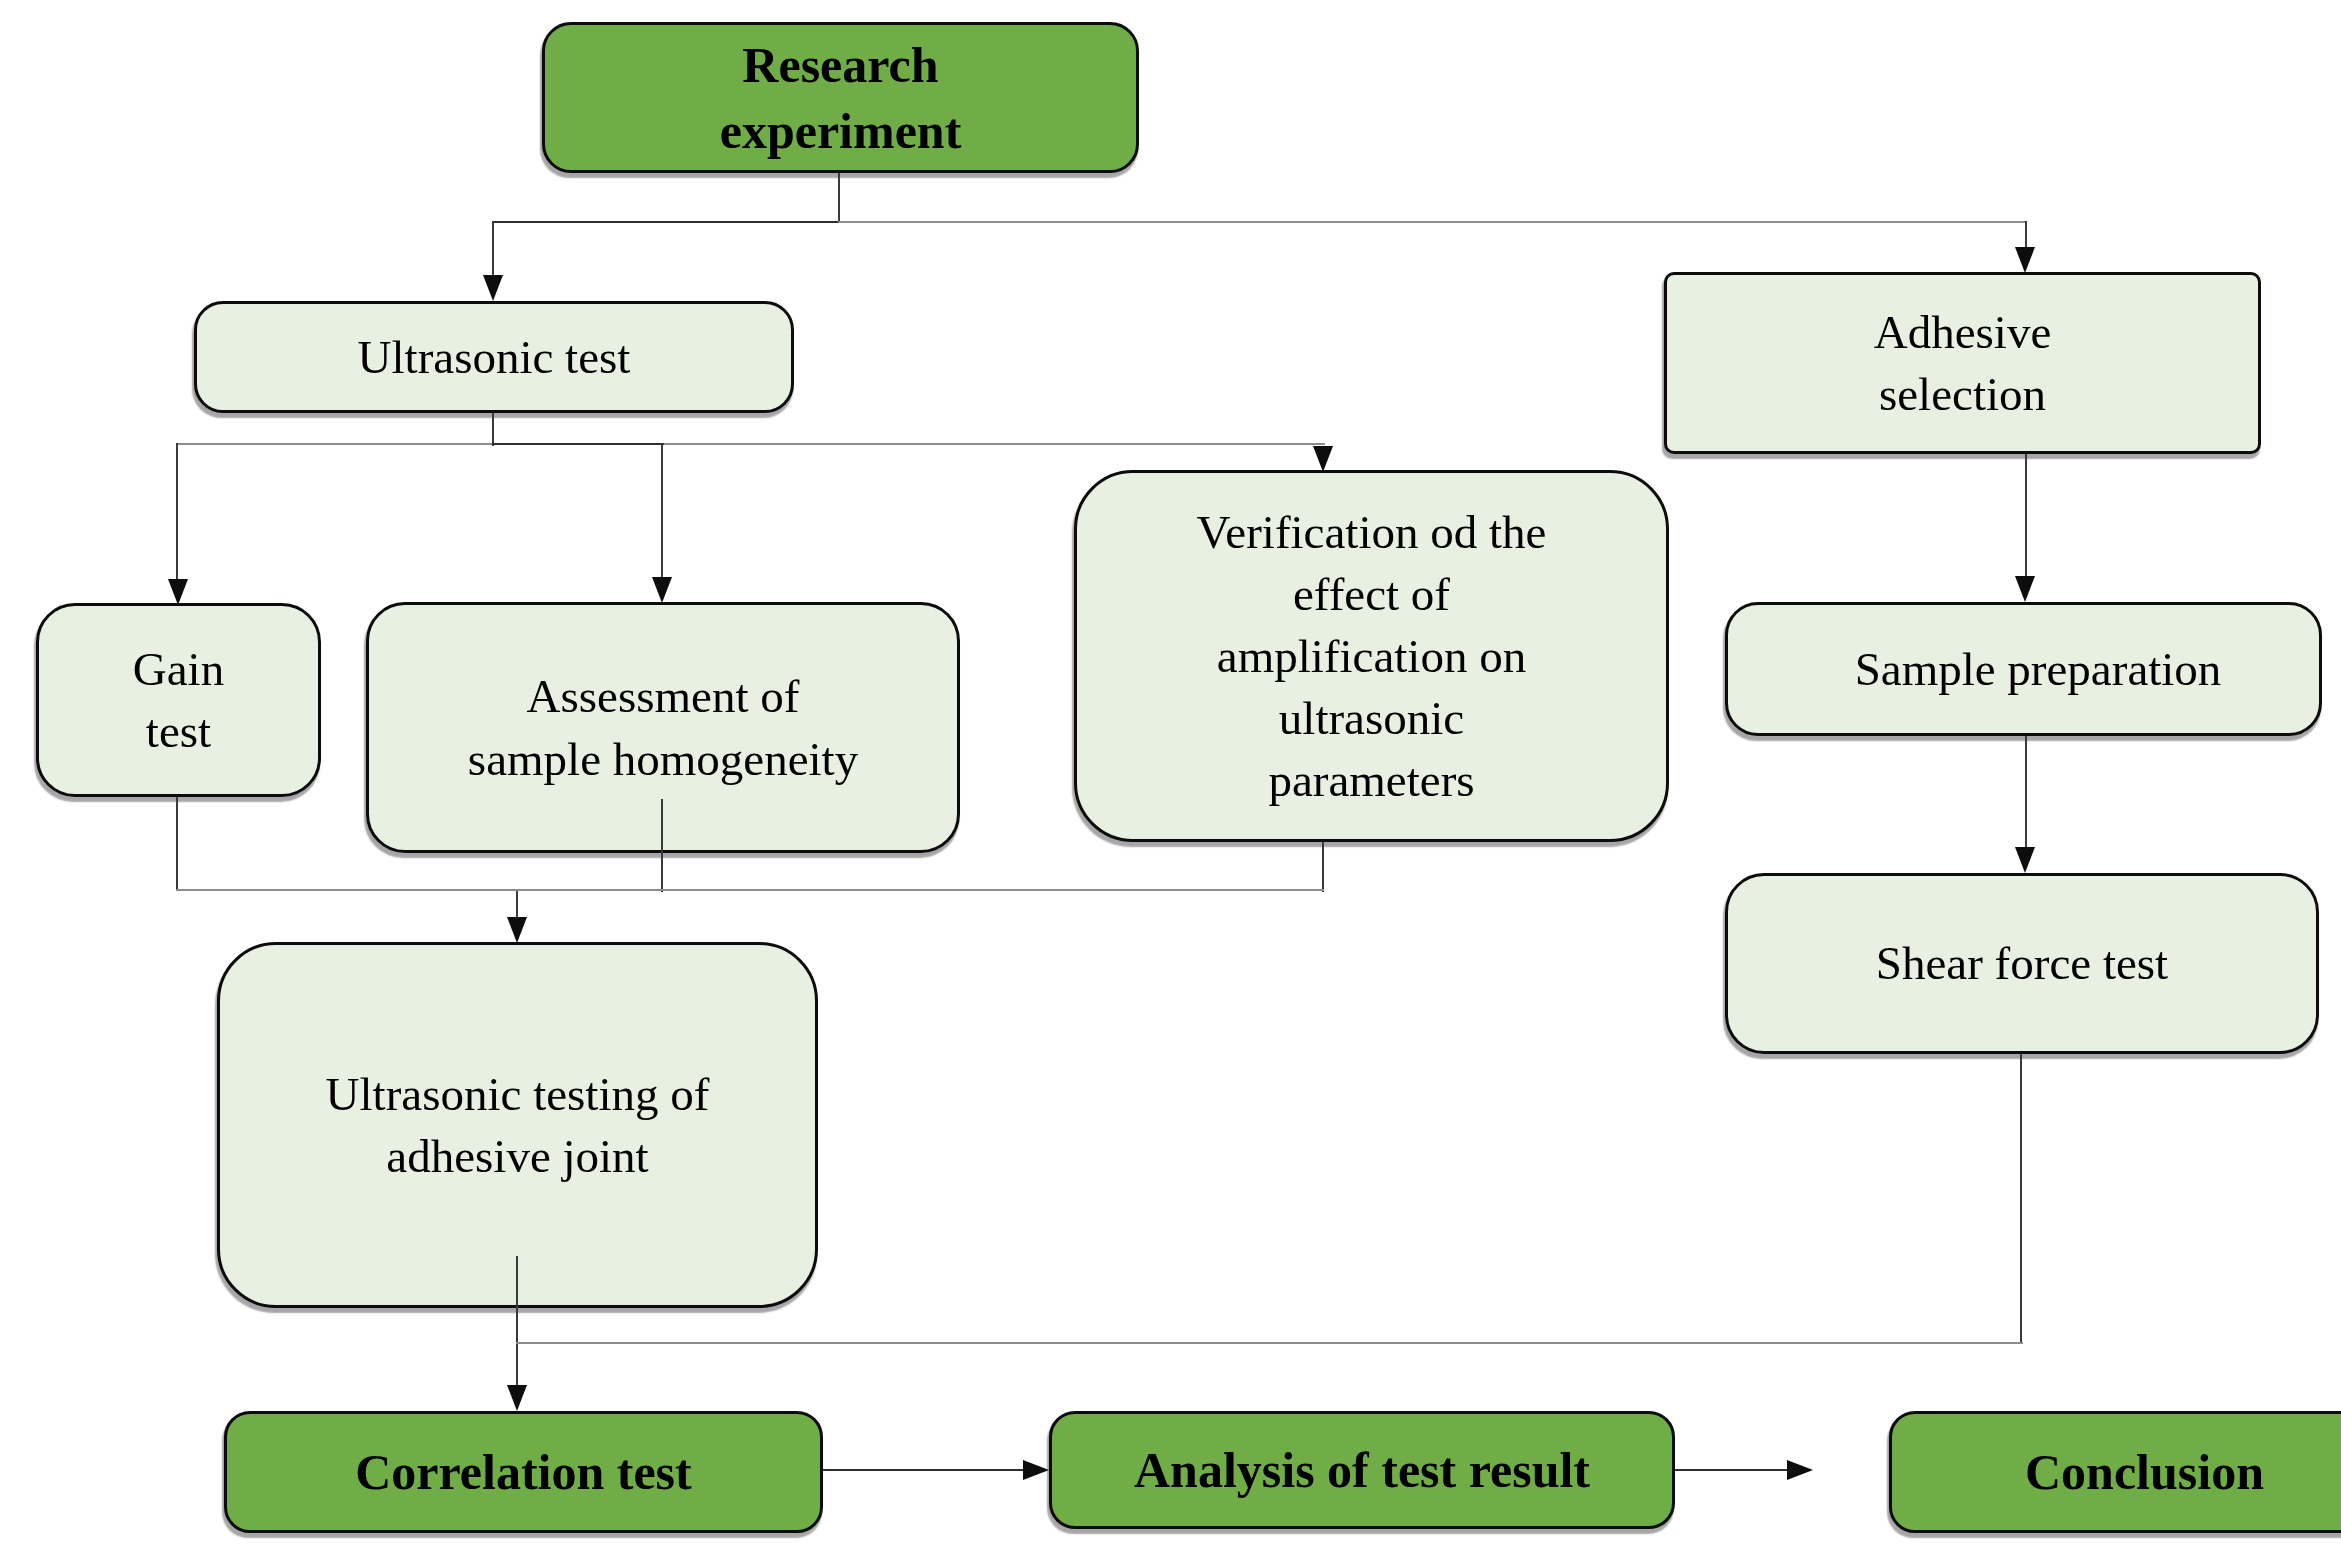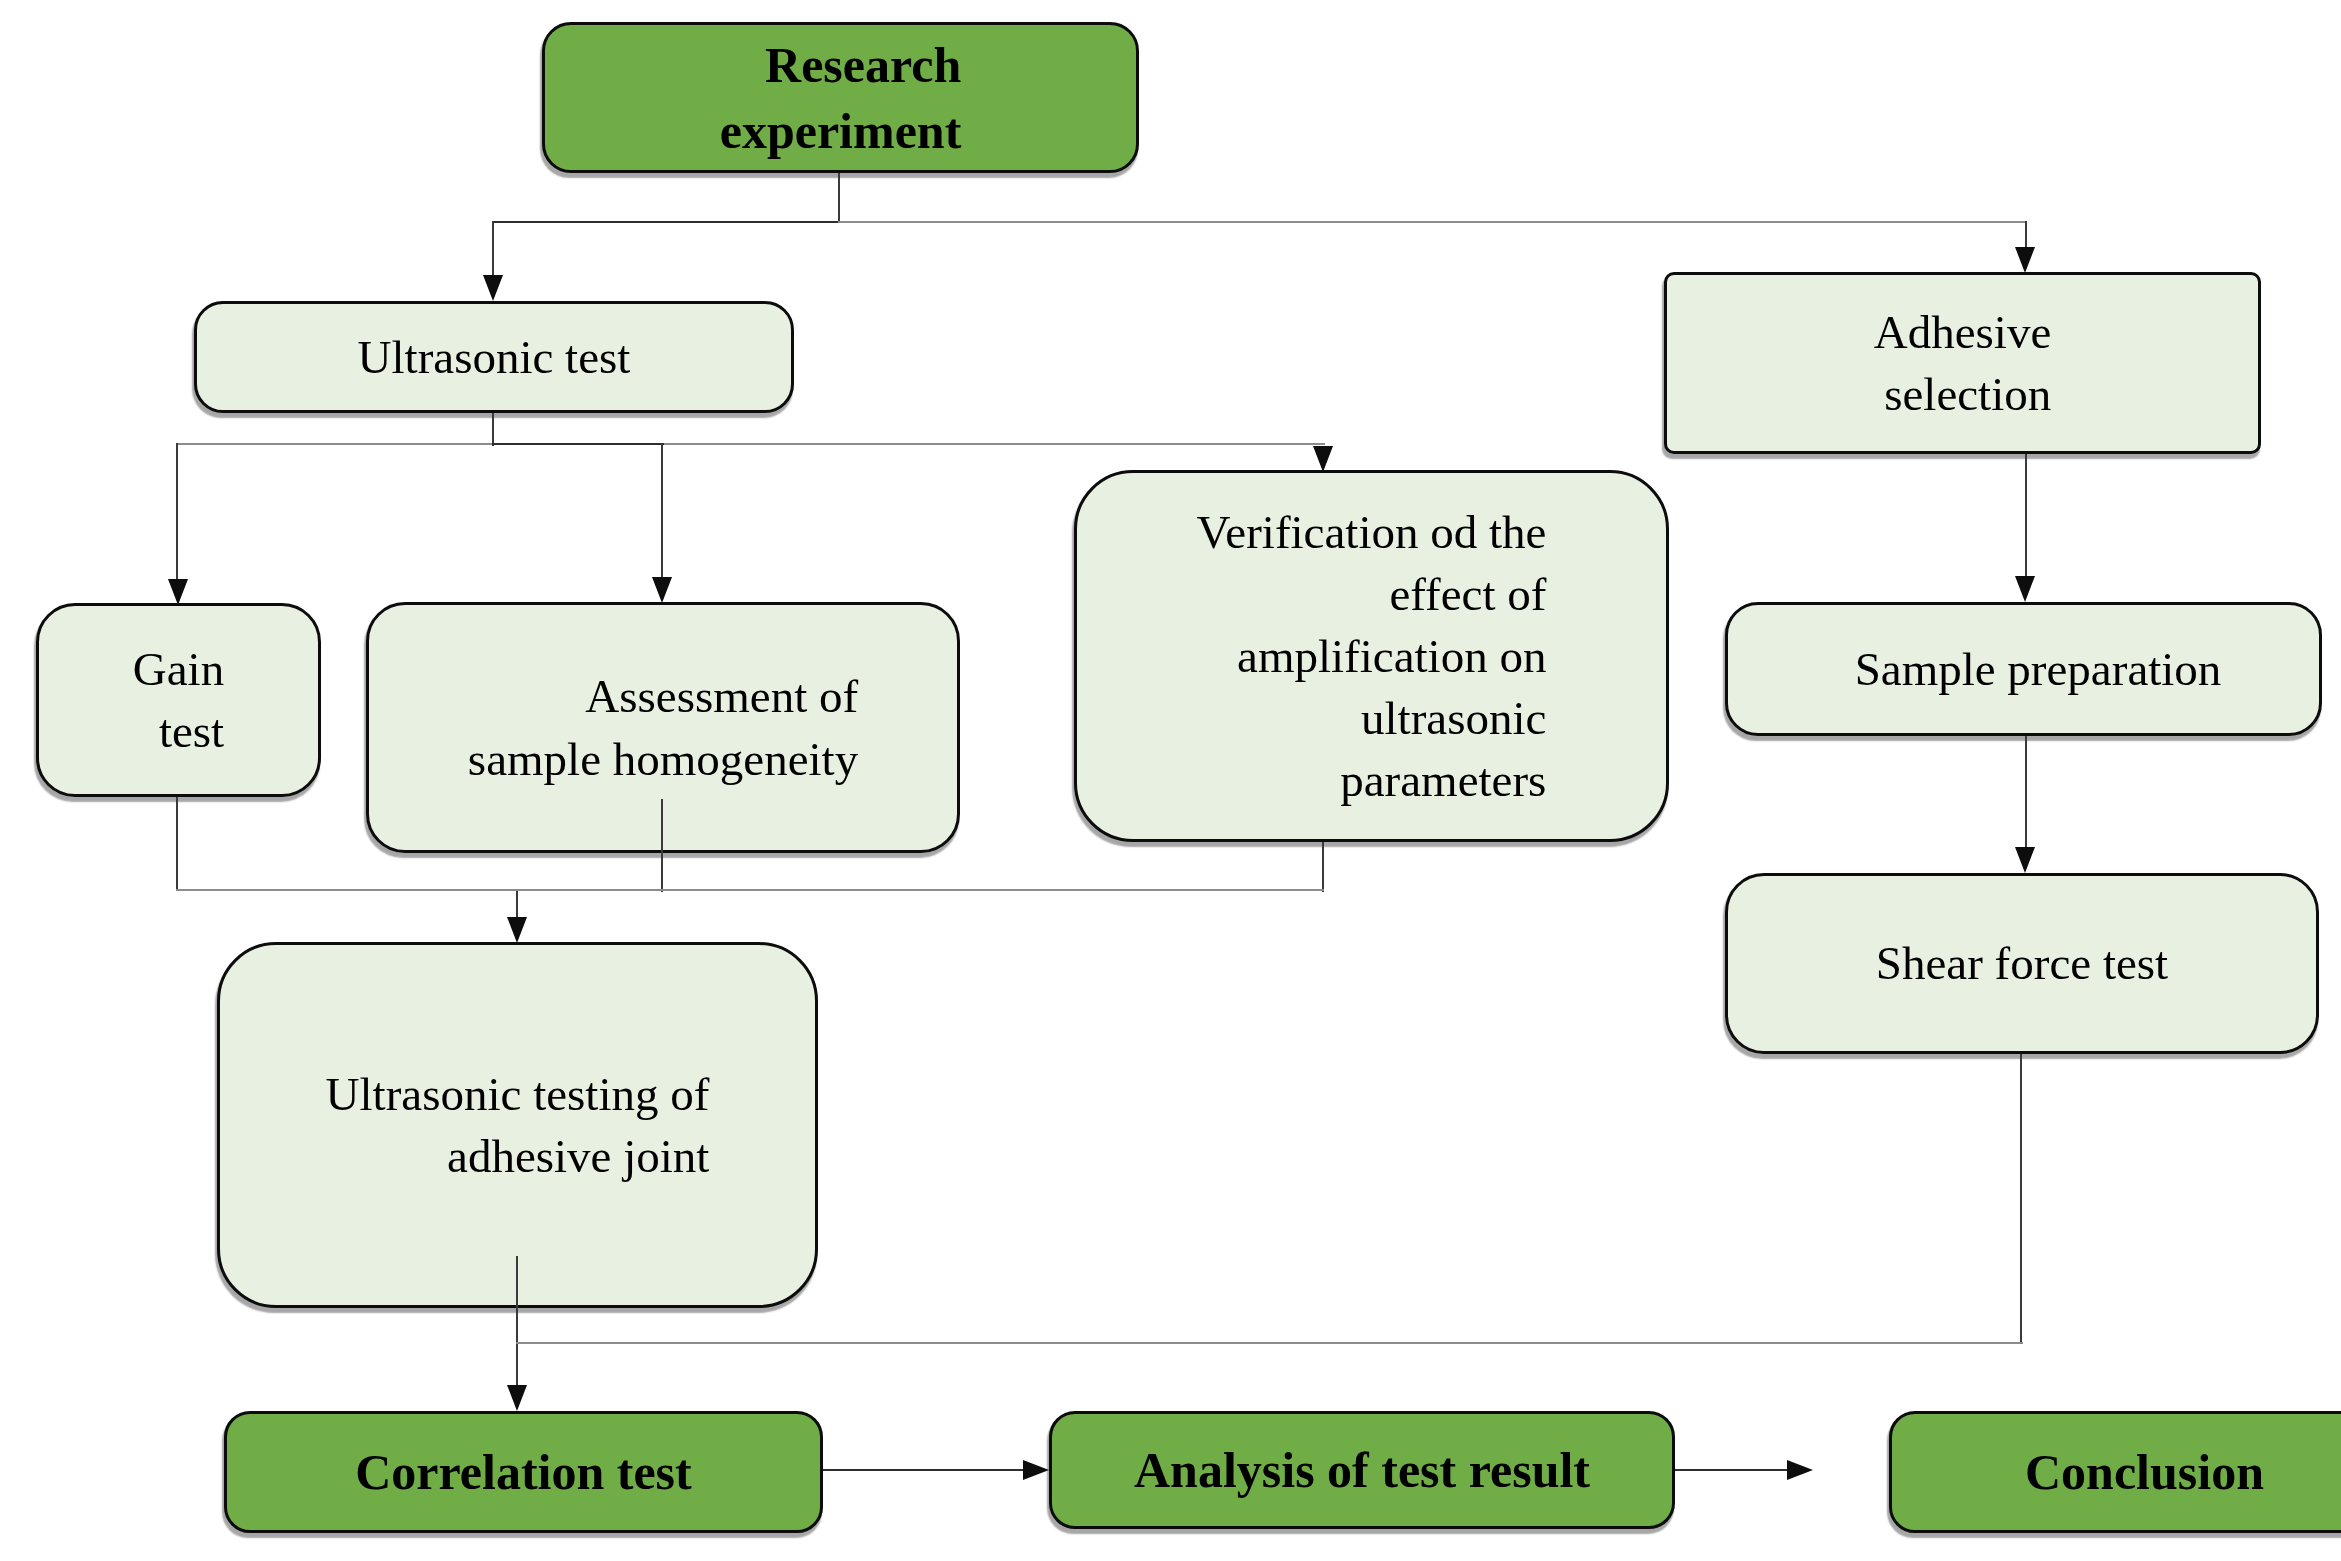--- a/index.html
+++ b/index.html
@@ -19,21 +19,20 @@
     align-items:center;
     justify-content:center;
     text-align:center;
     color:#000000;
     box-shadow:-1.6px 4.1px 1.6px rgba(0,0,0,0.35);
   }
   .node .label{
     white-space:pre-line;
     line-height:1.32;
     padding:0 14.6px;
-    text-align:right;
   }
   .primary{
     background:#70AD47;
     font-weight:bold;
     font-size:50px;
   }
   .secondary{
     background:#E8F0E2;
     font-size:47px;
   }

